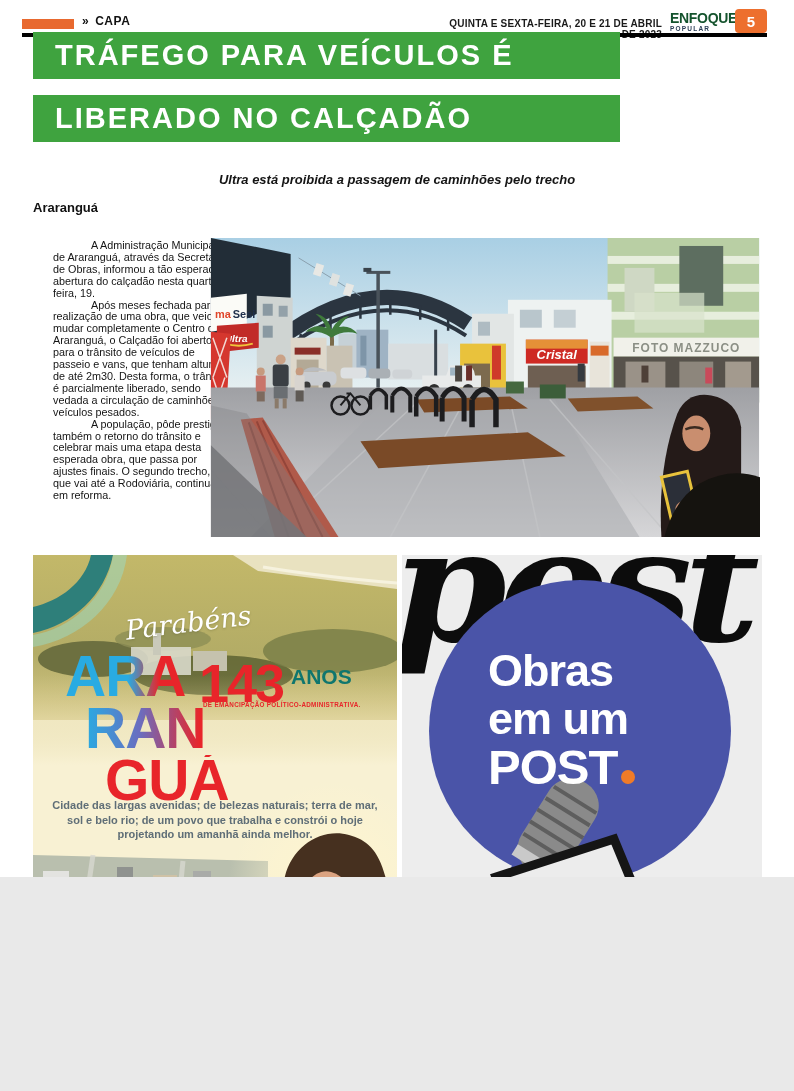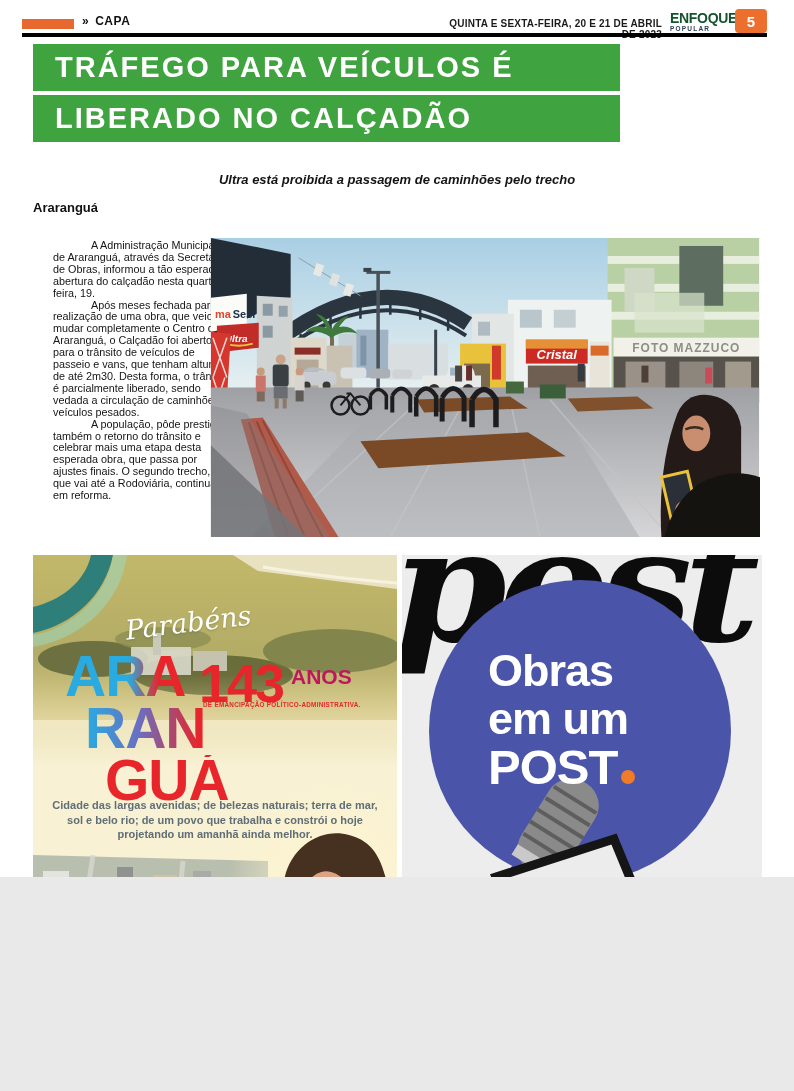--- a/index.html
+++ b/index.html
@@ -19,21 +19,21 @@
   .hdr-brand .b-top { font-size:14px; font-weight:900; color:#14532d; letter-spacing:-.3px; }
   .hdr-brand .b-bot { font-size:6.5px; font-weight:900; color:#2c3e57; letter-spacing:1.2px; margin-top:1px; }
   .hdr-page { position:absolute; left:735px; top:9px; width:32px; height:24px; background:#ed6f2e;
               border-radius:4px; color:#fff; font-size:15px; font-weight:bold;
               display:flex; align-items:center; justify-content:center; }
   .hdr-rule { position:absolute; left:22px; top:33px; width:745px; height:4px; background:#000; }
   
   .banner { position:absolute; left:33px; width:587px; height:47px; background:#3fa33f;
             color:#fff; font-weight:800; font-size:29px; letter-spacing:2px;
             display:flex; align-items:center; padding-left:22px; }
-  .banner.b1 { top:44px; }
+  .banner.b1 { top:32px; }
   .banner.b2 { top:95px; }
   .subhead { position:absolute; left:0; top:172px; width:794px; text-align:center;
              font-size:13px; font-weight:bold; font-style:italic; color:#151515; }
   .byline { position:absolute; left:33px; top:200px; font-size:13px; font-weight:bold; }
   
   .article { position:absolute; left:33px; top:240px; width:176px;
              font-size:10.8px; line-height:11.9px; color:#141414;margin-left:20px; }
   .article p { text-indent:38px; }
   
   .photo { position:absolute; left:210px; top:238px; width:550px; height:299px; overflow:hidden; }
@@ -45,21 +45,21 @@
   
   .parabens { position:absolute; left:92px; top:52px; transform:rotate(-7deg);
               font-family:"DejaVu Serif", serif; font-style:italic; font-size:27px;
               color:#fff; text-shadow:0 1px 2px rgba(90,90,40,.35); }
   .cityword { position:absolute; font-weight:900; font-size:57px; line-height:50px; letter-spacing:-1px;
               -webkit-background-clip:text; background-clip:text; color:transparent; }
   .cw1 { left:32px; top:96px;  background-image:linear-gradient(90deg,#29abe2 0%,#29abe2 52%,#e8252a 78%); }
   .cw2 { left:52px; top:148px; background-image:linear-gradient(90deg,#29abe2 0%,#6a6ec0 45%,#e8252a 95%); }
   .cw3 { left:72px; top:200px; background-image:linear-gradient(90deg,#e8252a,#e8252a); }
   .years { position:absolute; left:166px; top:97px; font-weight:900; font-size:54px; color:#e8252a; letter-spacing:-2px; }
-  .anos  { position:absolute; left:258px; top:110px; font-weight:900; font-size:21px; color:#be185d; }
+  .anos  { position:absolute; left:258px; top:110px; font-weight:900; font-size:21px; color:#0f766e; }
   .years-sub { position:absolute; left:170px; top:146px; font-size:6.3px; font-weight:bold; color:#e8252a; letter-spacing:.3px; }
   .ad-msg { position:absolute; left:10px; top:243px; width:344px; text-align:center;
             font-size:11px; line-height:14.5px; color:#5f6e77; font-weight:bold; }
   .muni { position:absolute; left:130px; top:420px; width:150px; text-align:center; }
   .muni .m-small { font-size:6px; font-weight:bold; color:#1b4e9b; letter-spacing:1px; }
   .muni .m-name { font-size:18px; font-weight:900; color:#123a7a; letter-spacing:-.5px; }
   .muni .m-tag { font-family:"DejaVu Serif", serif; font-style:italic; font-size:14px; color:#be185d; }
   .muni svg { display:block; margin:0 auto 1px; }
   
   .post-big { position:absolute; left:-10px; top:-62px; font-family:"DejaVu Serif", serif;

